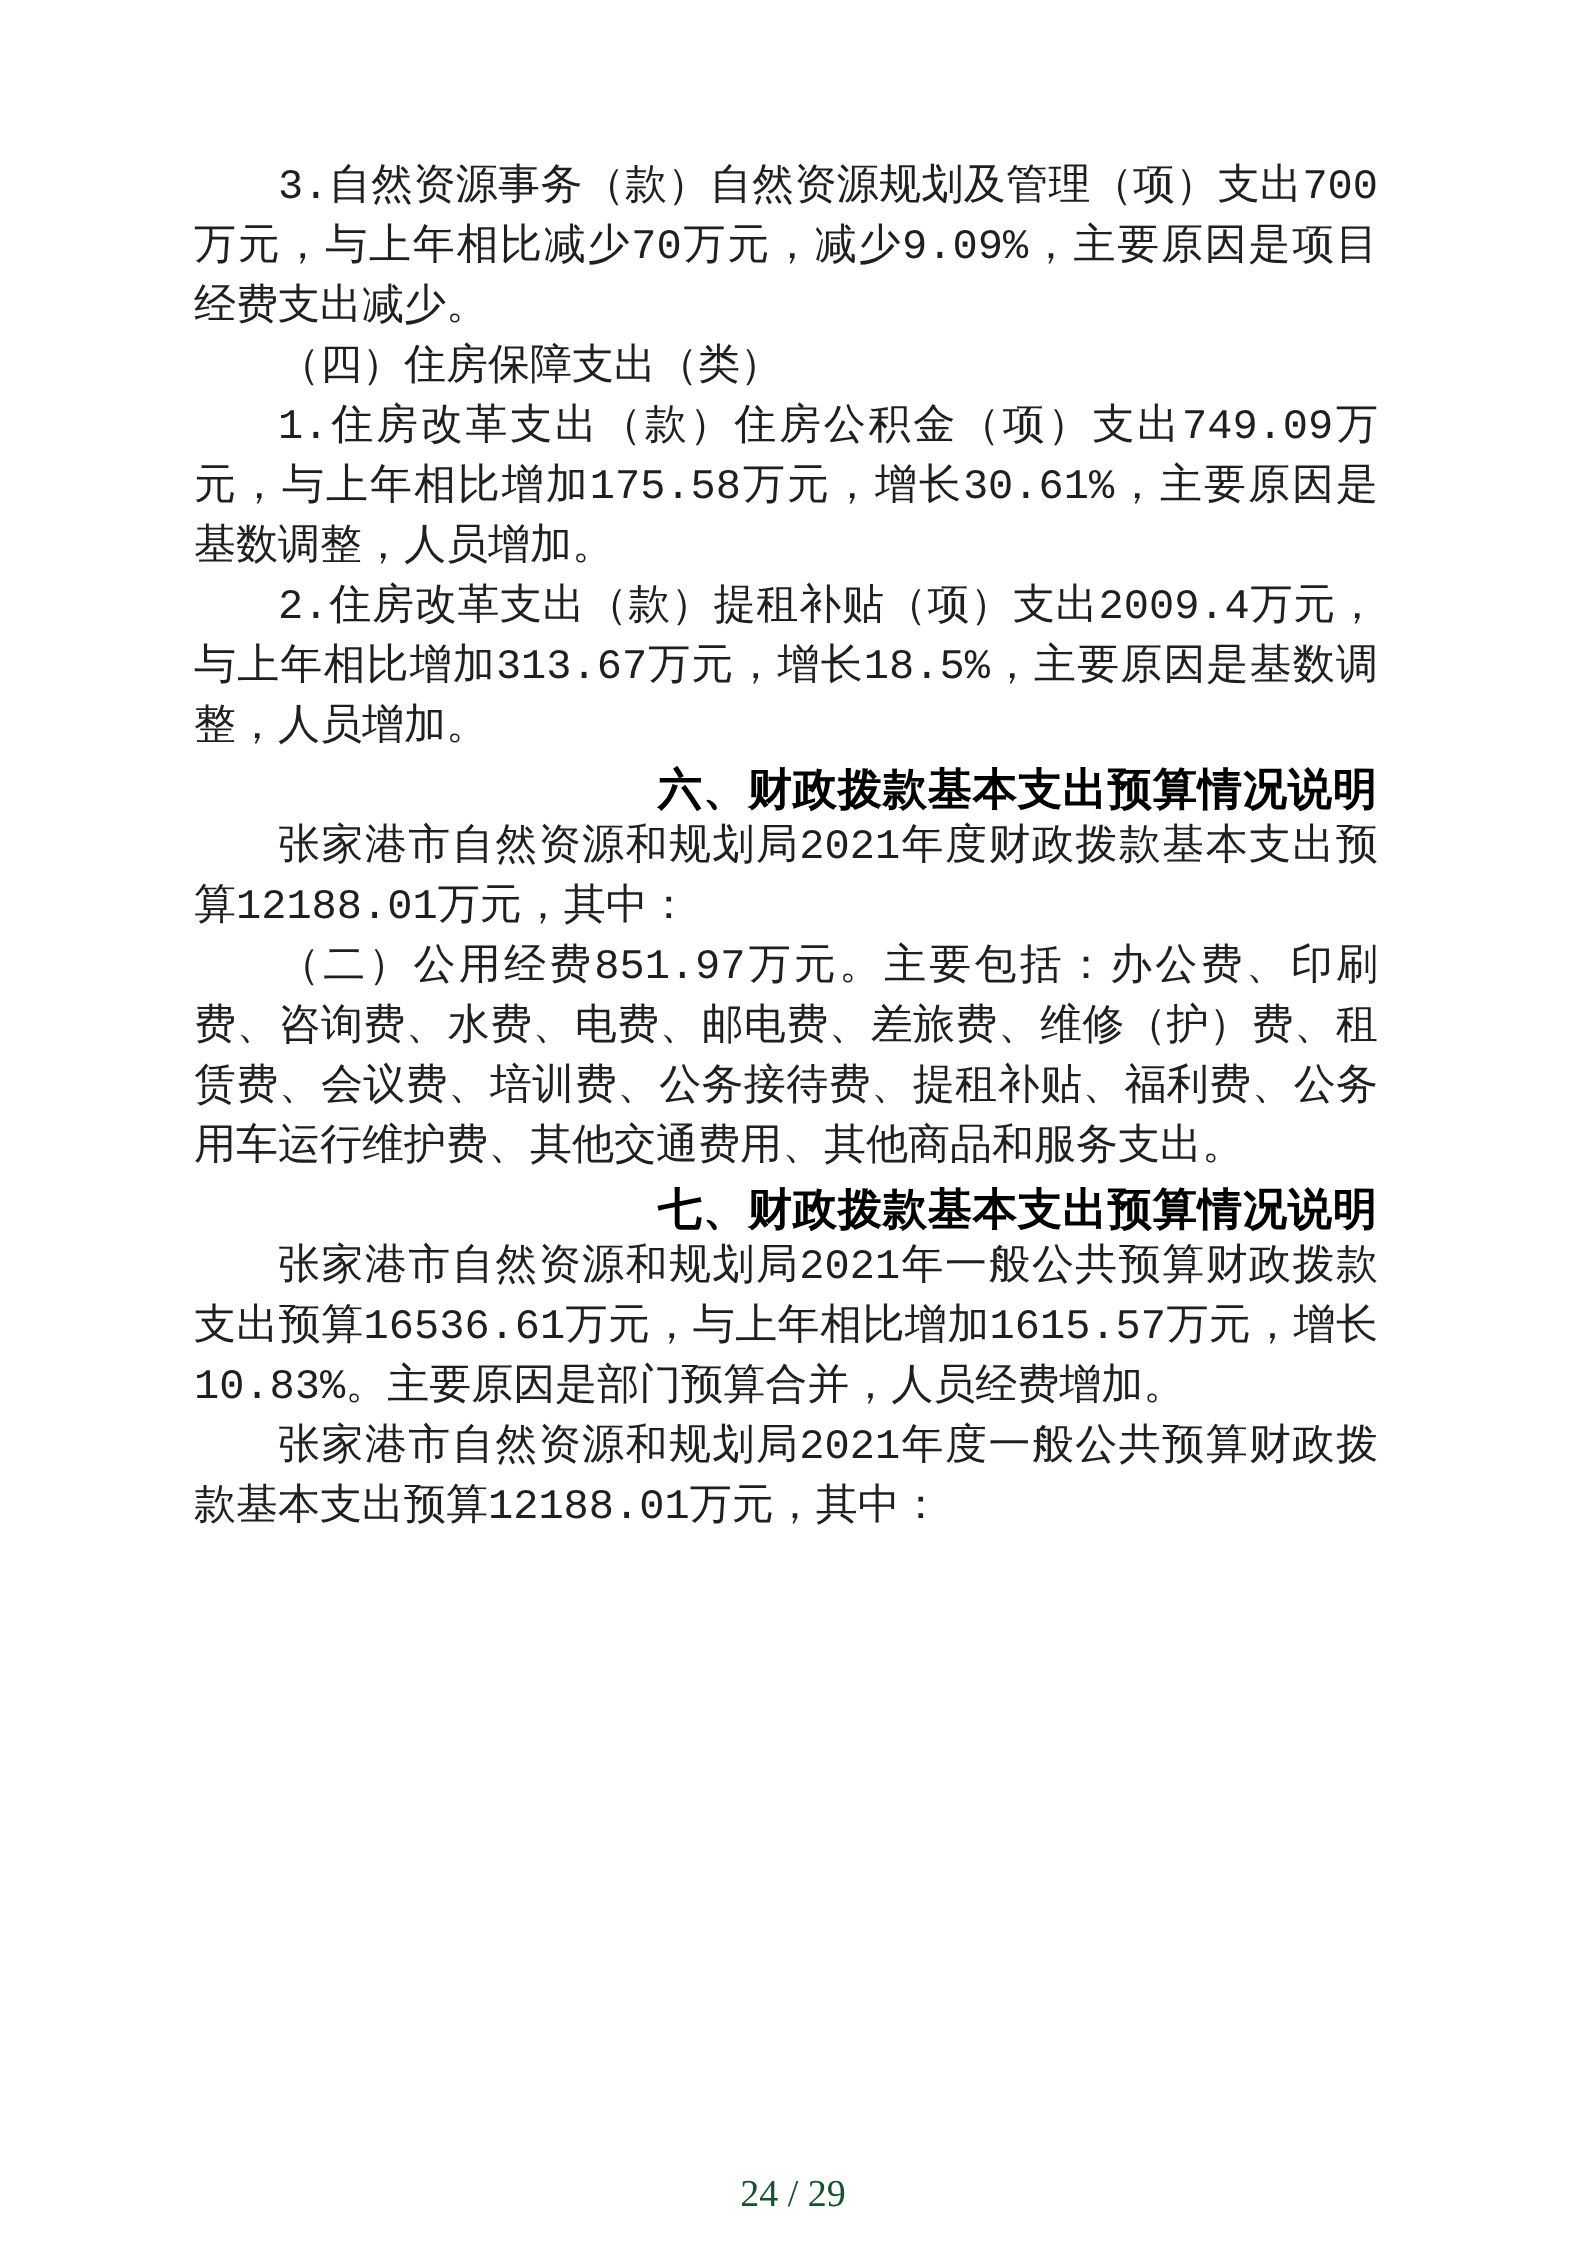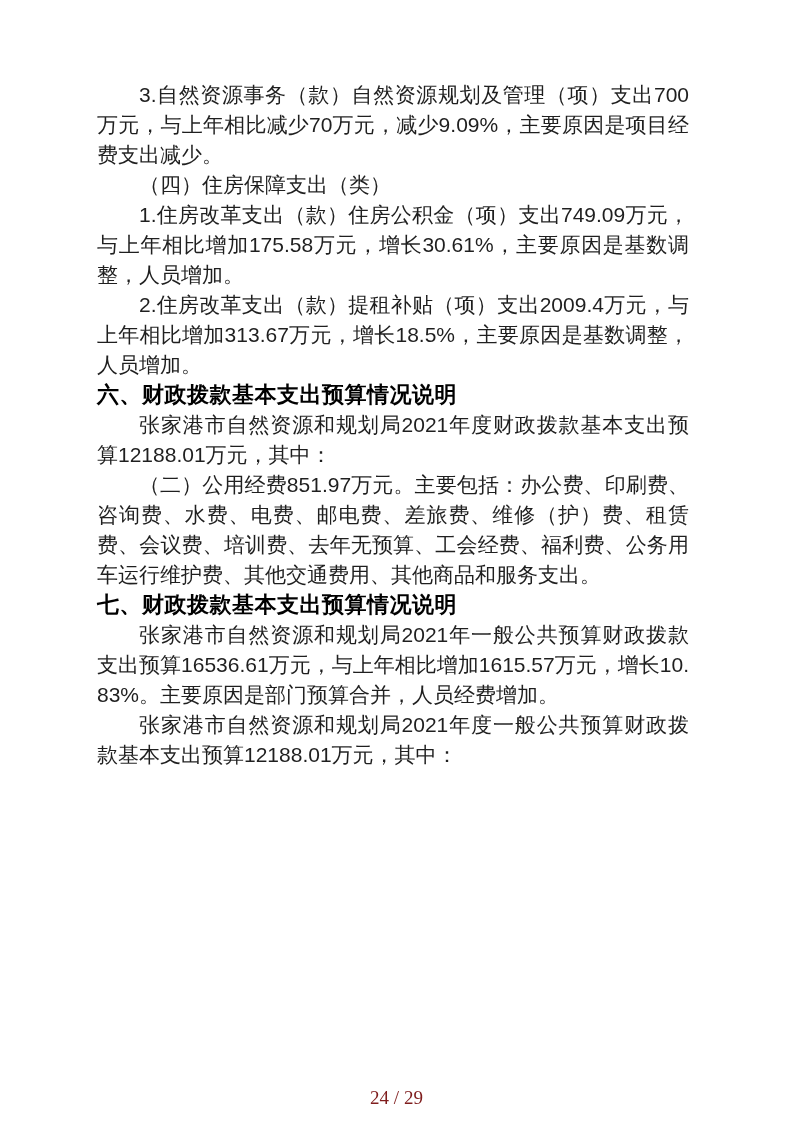--- a/index.html
+++ b/index.html
@@ -16,63 +16,63 @@
     font-family: "Liberation Serif", "DejaVu Serif", serif;
   }
   .content {
     position: absolute;
     top: 80px;
     left: 97px;
     width: 592px;
   }
   .body-para {
     margin: 0;
-    font-family: Liberation Sans, sans-serif;
+    font-family: Liberation Mono, monospace;
     font-size: 21px;
     line-height: 30px;
     color: #1f1f1f;
     text-align: justify;
     text-justify: inter-character;
     text-indent: 2em;
     word-break: break-all;
   }
   .section-heading {
     margin: 0;
     font-family: "Liberation Sans", "DejaVu Sans", sans-serif;
     font-size: 22px;
     line-height: 30px;
     font-weight: bold;
     color: #000000;
-    text-align: left;
+    text-align: right;
     text-indent: 0;
     letter-spacing: 0.5px;
   }
   .footer {
     position: absolute;
     top: 1086px;
     left: 0;
     width: 793px;
     text-align: center;
     font-family: "Liberation Serif", "DejaVu Serif", serif;
     font-size: 19px;
     line-height: 24px;
-    color: #7f1d1d;
+    color: #14532d;
   }
 </style>
 </head>
 <body>
 
 <div class="page">
   <div class="content">
 
   <p class="body-para">3.自然资源事务（款）自然资源规划及管理（项）支出700万元，与上年相比减少70万元，减少9.09%，主要原因是项目经费支出减少。</p>
       <p class="body-para">（四）住房保障支出（类）</p>
       <p class="body-para">1.住房改革支出（款）住房公积金（项）支出749.09万元，与上年相比增加175.58万元，增长30.61%，主要原因是基数调整，人员增加。</p>
       <p class="body-para">2.住房改革支出（款）提租补贴（项）支出2009.4万元，与上年相比增加313.67万元，增长18.5%，主要原因是基数调整，人员增加。</p>
       <h2 class="section-heading">六、财政拨款基本支出预算情况说明</h2>
       <p class="body-para">张家港市自然资源和规划局2021年度财政拨款基本支出预算12188.01万元，其中：</p>
-      <p class="body-para">（二）公用经费851.97万元。主要包括：办公费、印刷费、咨询费、水费、电费、邮电费、差旅费、维修（护）费、租赁费、会议费、培训费、去年无预算、工会经费、福利费、公务用车运行维护费、其他交通费用、其他商品和服务支出。</p>
+      <p class="body-para">（二）公用经费851.97万元。主要包括：办公费、印刷费、咨询费、水费、电费、邮电费、差旅费、维修（护）费、租赁费、会议费、培训费、公务接待费、提租补贴、福利费、公务用车运行维护费、其他交通费用、其他商品和服务支出。</p>
       <h2 class="section-heading">七、财政拨款基本支出预算情况说明</h2>
       <p class="body-para">张家港市自然资源和规划局2021年一般公共预算财政拨款支出预算16536.61万元，与上年相比增加1615.57万元，增长10.83%。主要原因是部门预算合并，人员经费增加。</p>
       <p class="body-para">张家港市自然资源和规划局2021年度一般公共预算财政拨款基本支出预算12188.01万元，其中：</p>
     </div>
   <div class="footer">24 / 29</div>
 </div>
 
 </body></html>

